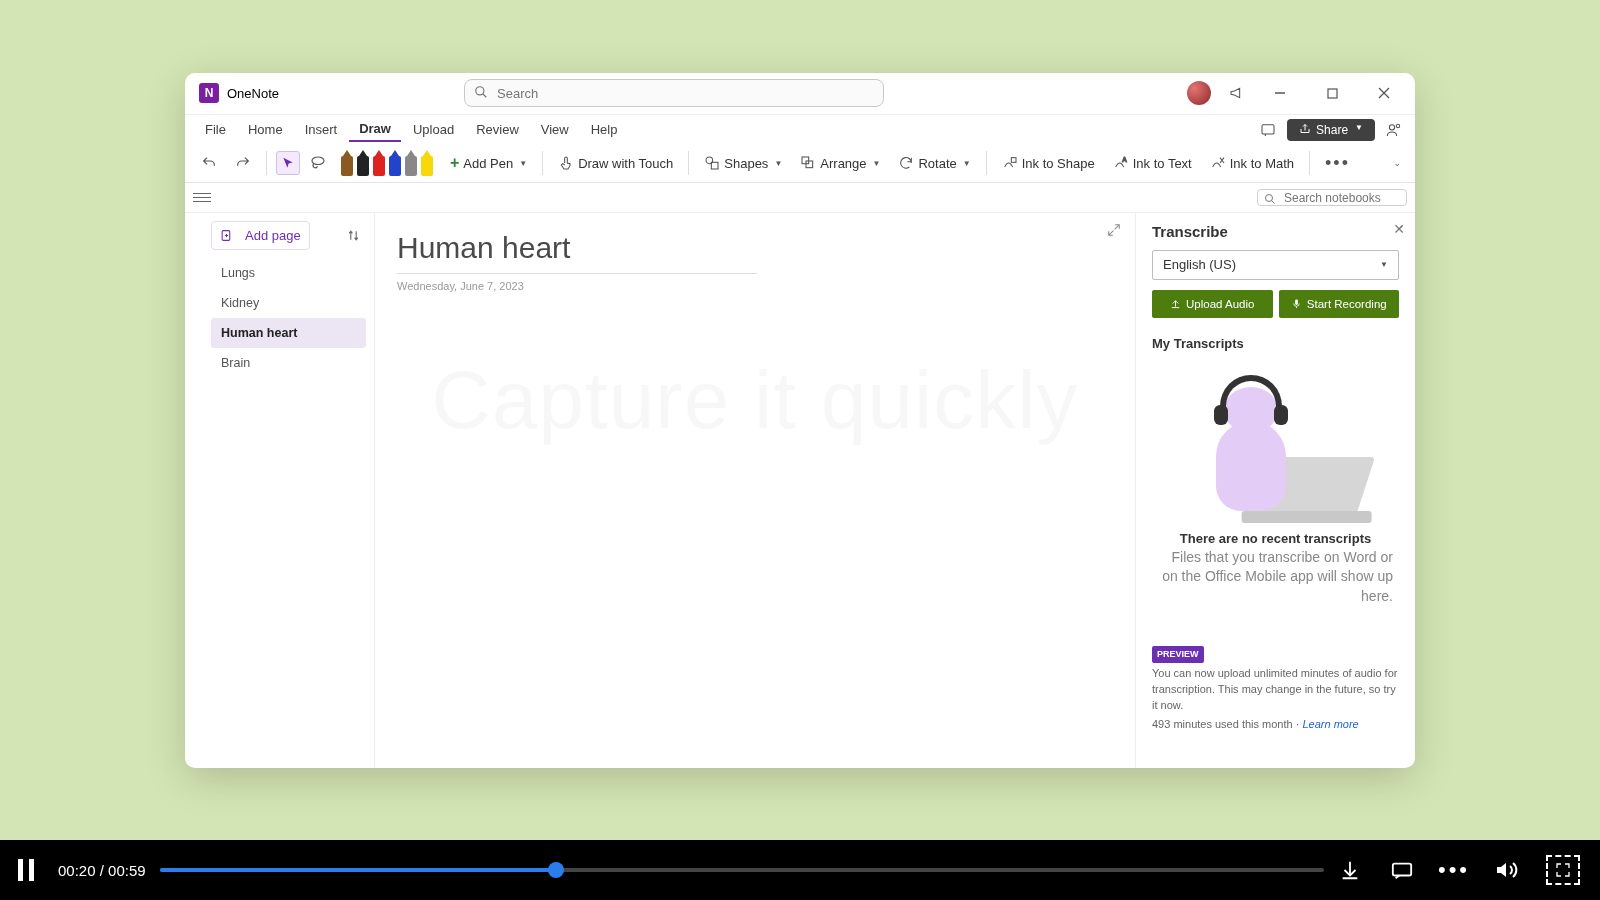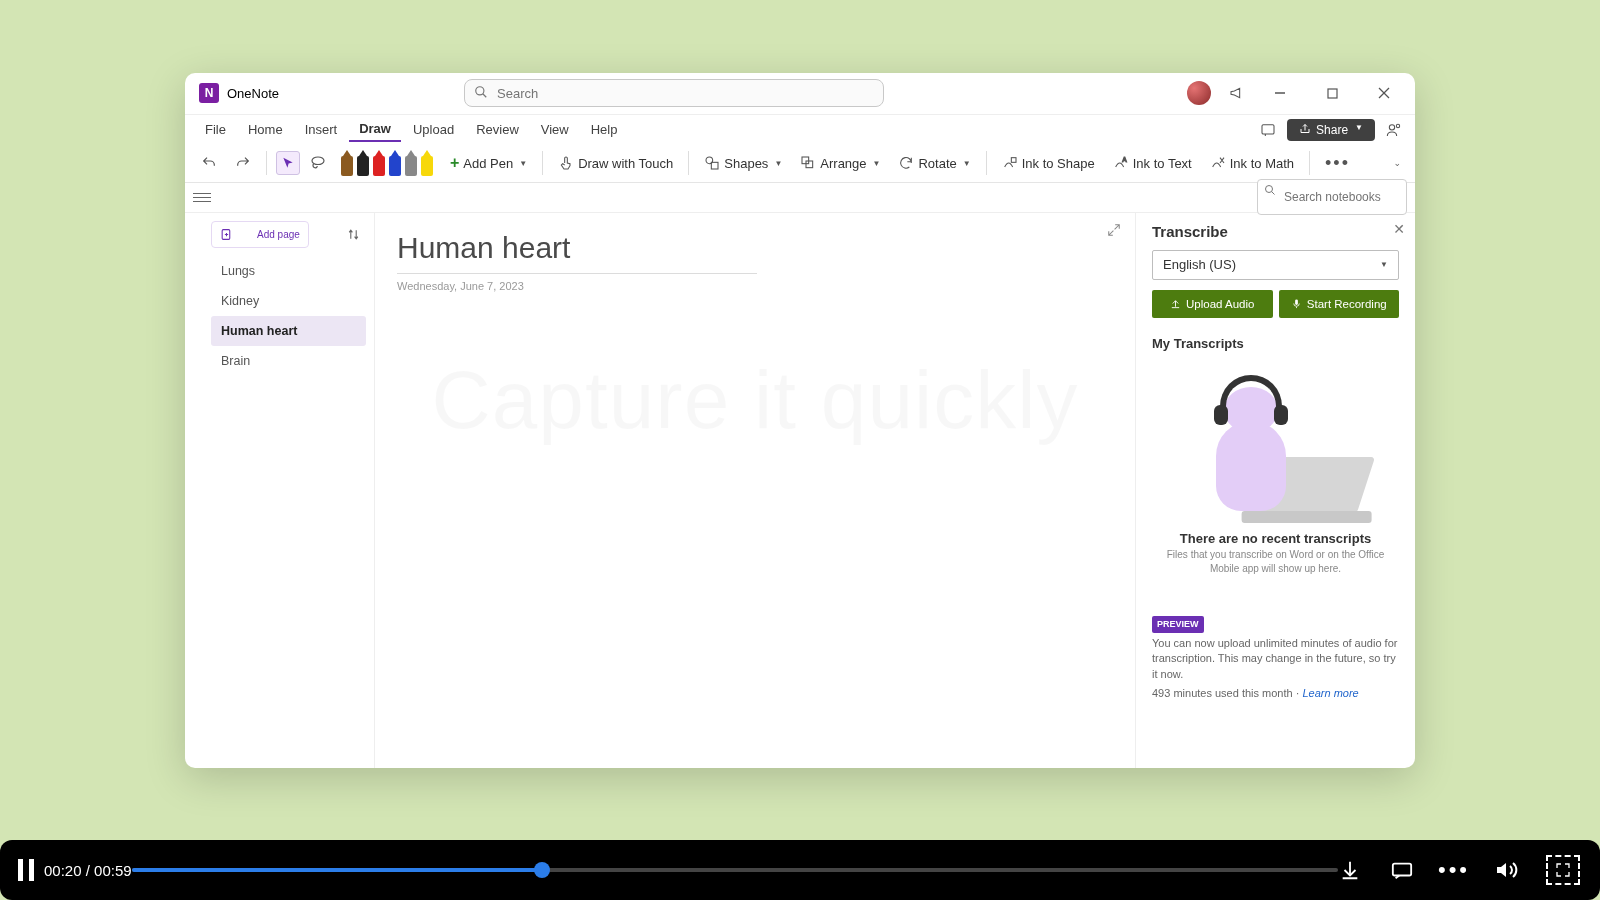--- a/index.html
+++ b/index.html
@@ -129,36 +129,36 @@
   height: 30px;
   border-bottom: 1px solid #eee;
   display: flex;
   align-items: center;
   padding: 0 8px;
 }
 .hamburger { width: 18px; cursor:pointer; }
 .hamburger div { height:1px; background:#666; margin:3px 0; }
 .nb-search-wrap { margin-left:auto; position:relative; }
 .nb-search {
-  width: 150px; height: 36px;
+  width: 150px; height: 17px;
   border:1px solid #cfcfcf; border-radius:4px;
   padding-left: 26px; font-size:12px;
 }
 .nb-search-wrap .mag { position:absolute; left:7px; top:5px; width:12px; height:12px; stroke:#777;}
 .body-row { flex: 1; display: flex; overflow: hidden; }
 .pages-panel {
   width: 172px;
   border-right: 1px solid #eee;
   padding: 8px;
   margin-left: 18px;
 }
 .add-page-btn {
-  display: flex; align-items: center; gap: 24px;
+  display: flex; align-items: center; gap: 12px;
   color: #6b2fb3;
-  font-size: 10px;
+  font-size: 13px;
   padding: 6px 8px;
   border: 1px solid #e5d9f3;
   border-radius: 4px;
   cursor: pointer;
 }
 .sort-icon { margin-left: auto; color:#666; cursor:pointer; padding:6px;}
 .add-page-row { display:flex; align-items:center; margin-bottom:8px;}
 .page-item { font-size: 12.5px; color:#555; padding:8px 10px; cursor:pointer; border-radius:3px; }
 .page-item.active { background:#ece6f4; color:#222; font-weight:600; }
 .main-canvas {
@@ -210,33 +210,33 @@
   position:relative;
 }
 .cat-body { position:absolute; left:40px; bottom:10px; width:70px; height:90px; background:#e3cdf7; border-radius:35px 35px 25px 25px; }
 .cat-head { position:absolute; left:48px; bottom:88px; width:54px; height:46px; background:#e3cdf7; border-radius:50%; }
 .headphone { position:absolute; left:44px; bottom:112px; width:62px; height:34px; border:6px solid #333; border-bottom:none; border-radius:34px 34px 0 0; }
 .ear-l, .ear-r { position:absolute; width:14px; height:20px; background:#333; border-radius:6px; bottom:96px; }
 .ear-l{ left:38px; } .ear-r{ left:98px;}
 .laptop { position:absolute; right:10px; bottom:8px; width:110px; height:56px; background:#d6d6d6; transform: skewX(-18deg); border-radius:4px;}
 .laptop::after{ content:""; position:absolute; left:-4px; bottom:-10px; width:130px; height:12px; background:#c8c8c8; transform: skewX(18deg); border-radius:3px;}
 .no-transcripts-title { text-align:center; font-weight:600; color:#333; font-size:13px; }
-.no-transcripts-sub { text-align:center; font-size:10px; color:#888; margin-top:2px; line-height:1.4; padding:0 6px;}
+.no-transcripts-sub { text-align:right; font-size:14px; color:#888; margin-top:2px; line-height:1.4; padding:0 6px;}
 .preview-block { margin-top: 40px; font-size:11px; color:#666; line-height:1.45; }
 .preview-badge { display:inline-block; background:#6b2fb3; color:#fff; font-size:9px; font-weight:700; padding:2px 5px; border-radius:2px; margin-bottom:3px;}
 .learn-more { color:#2266cc; cursor:pointer;font-style:italic; }
 
 
 .video-bar {
   position:absolute; left:0; right:0; bottom:0;
   height:60px; background:#000;
   display:flex; align-items:center;
   color:#fff;
   padding: 0 14px;
-  border-radius: 12px;
+  gap: 14px;
 }
 .progress-track {
   flex:1; height:4px; background:#444; position:relative; border-radius:2px; cursor:pointer;
 }
 .progress-fill { position:absolute; left:0; top:0; bottom:0; background:#2b7de9; border-radius:2px;}
 .progress-thumb { position:absolute; top:-6px; width:16px; height:16px; border-radius:50%; background:#2b7de9; }
 .vb-icon { width:24px; height:24px; cursor:pointer; display:flex; align-items:center; justify-content:center;}
 .vb-right { margin-left:auto; display:flex; align-items:center; gap:28px; padding-right:6px;}
 .time-text { font-size: 15px; margin-left: 6px; white-space: nowrap;}
 .pause-icon div { display:inline-block; width:5px; height:22px; background:#fff; margin:0 3px;}

